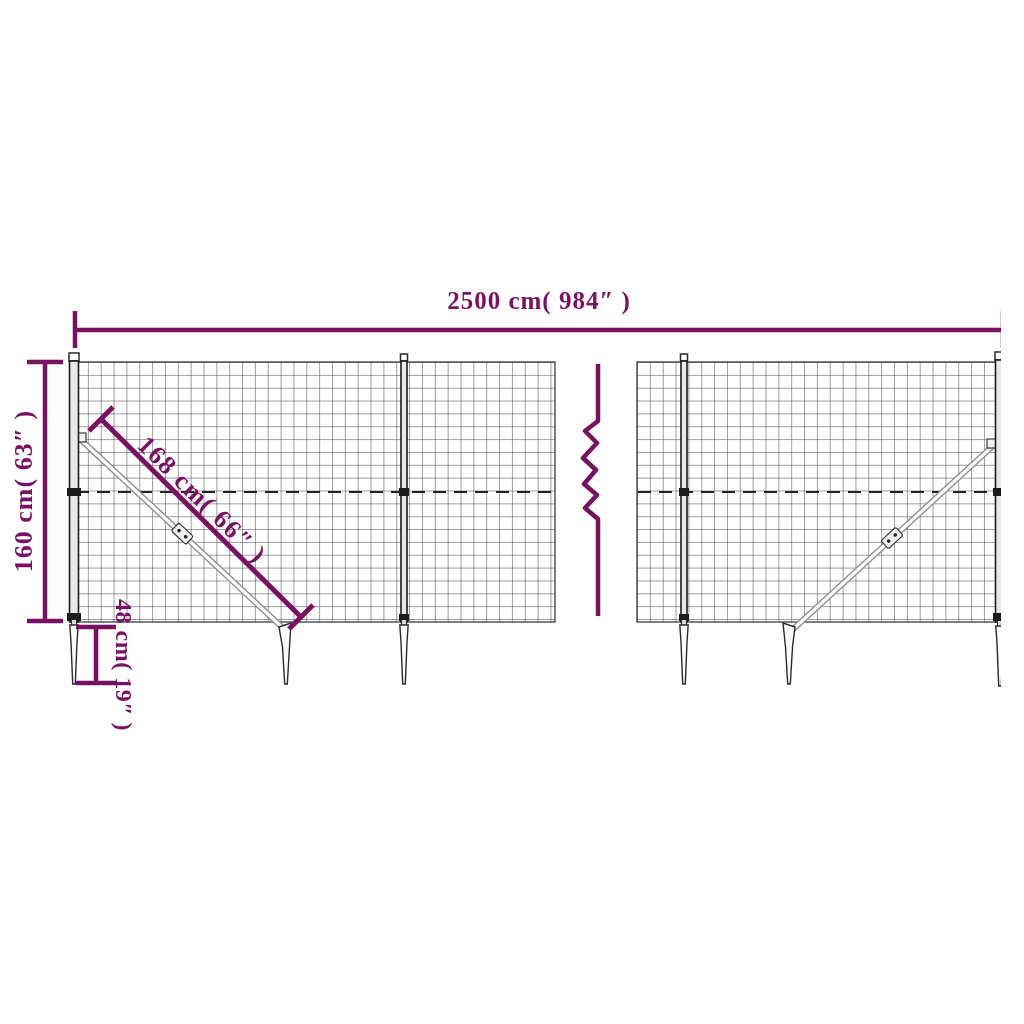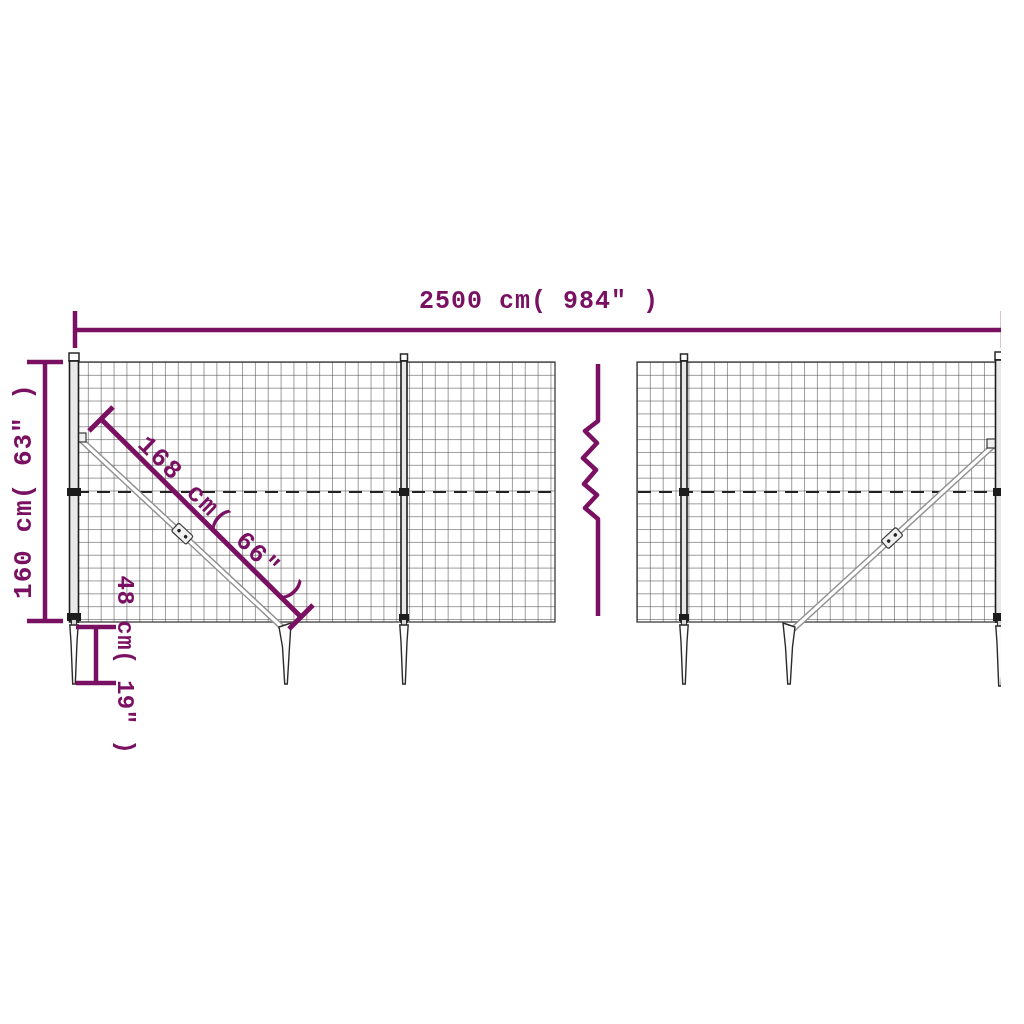--- a/index.html
+++ b/index.html
@@ -6,21 +6,21 @@
     --accent: #7a1062;
     --wire: #3d3d3d;
     --background: #ffffff;
   }
   html, body { margin:0; padding:0; background:var(--background); }
   .stage {
     position: relative;
     width: 1001px;
     height: 1024px;
     background: var(--background);
-    font-family: Liberation Mono, monospace;
+    font-family: Liberation Serif, serif;
     overflow: hidden;
   }
   .stage svg { position:absolute; left:0; top:0; }
 
   
   .gridline   { stroke: var(--wire); stroke-width: 1; fill: none; }
   .mesh       { stroke: var(--wire); stroke-width: 1.3; }
   .dashedwire { stroke: #222; stroke-width: 2.2; stroke-dasharray: 13 8; fill: none; }
   .dim        { stroke: var(--accent); stroke-width: 4.5; fill: none; }
   .dim-thick  { stroke-width: 5; }

